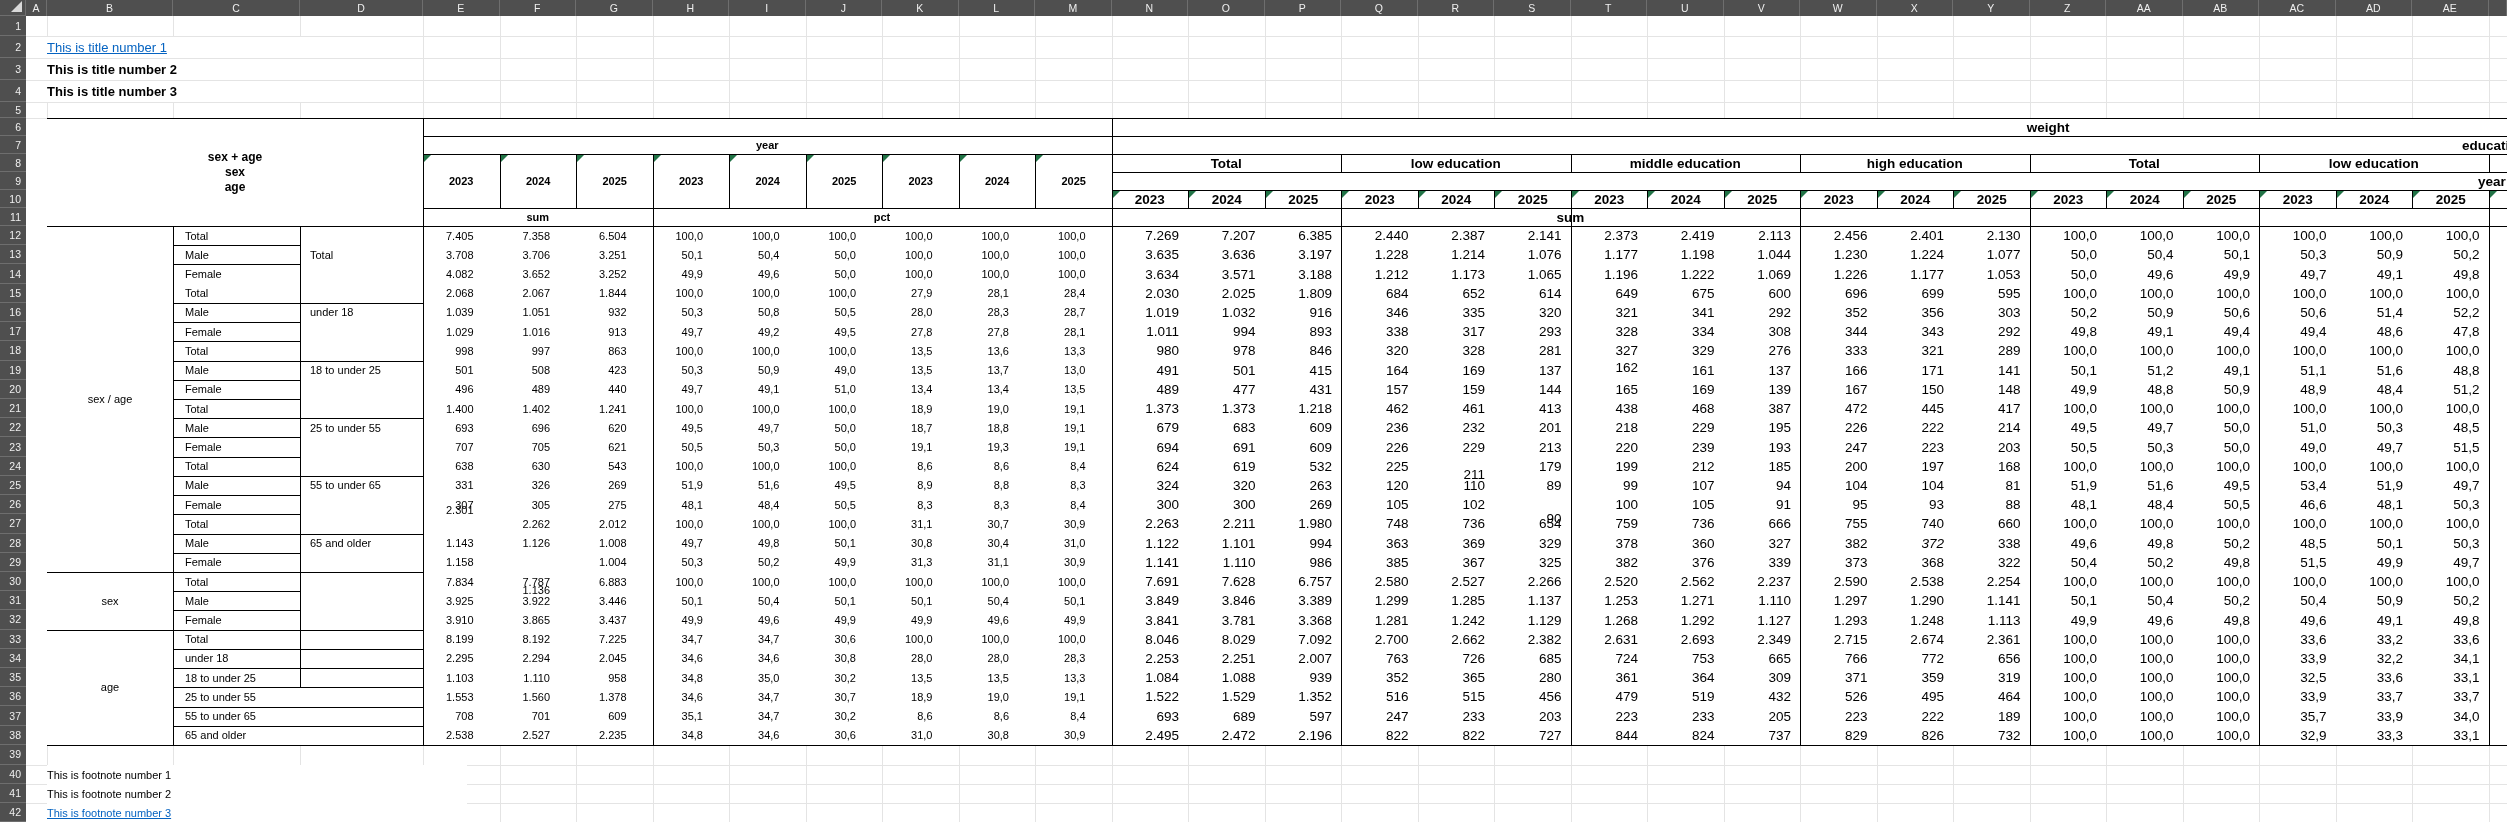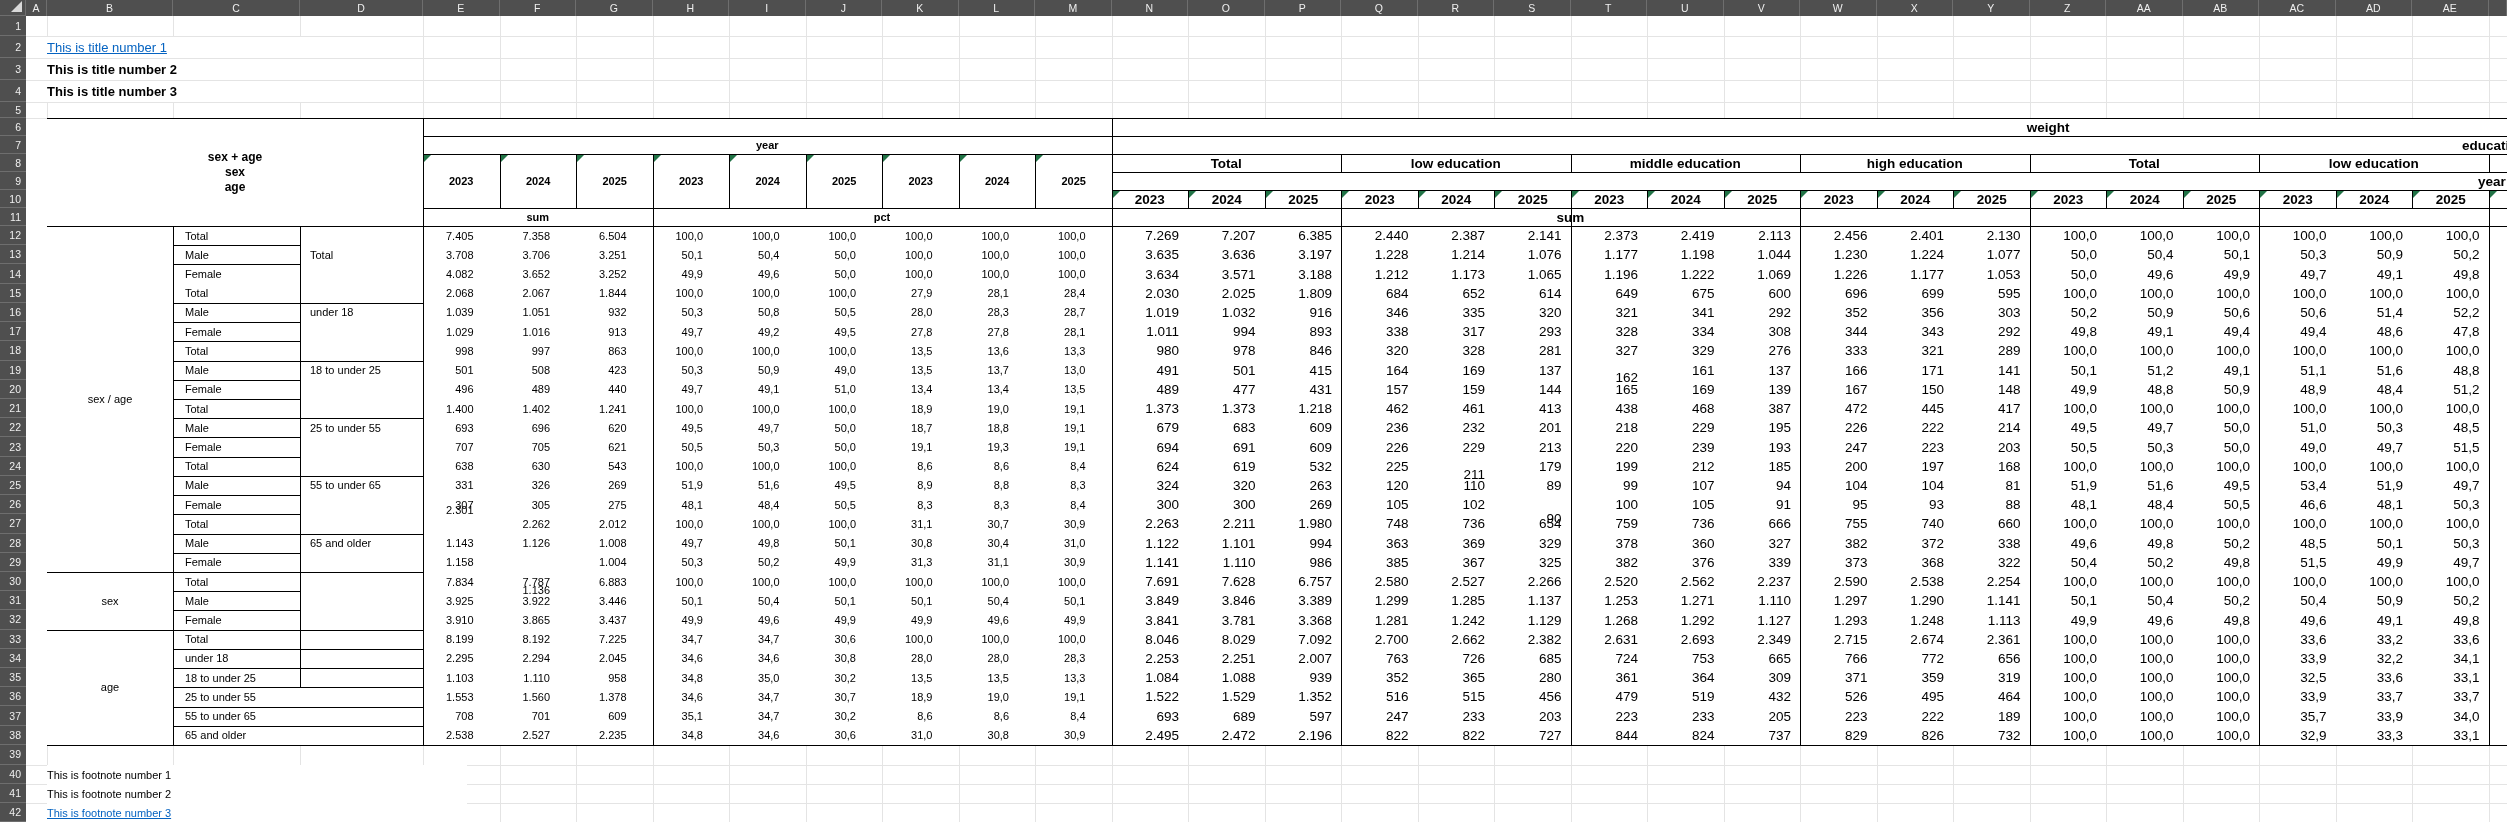--- a/index.html
+++ b/index.html
@@ -499,21 +499,21 @@
         <div class="abs cell rt prL" style="left: 805.5px; top: 360.556px; width: 76.5px; height: 19.2222px;">49,0</div>
         <div class="abs cell rt prL" style="left: 882px; top: 360.556px; width: 76.5px; height: 19.2222px;">13,5</div>
         <div class="abs cell rt prL" style="left: 958.5px; top: 360.556px; width: 76.5px; height: 19.2222px;">13,7</div>
         <div class="abs cell rt prL" style="left: 1035px; top: 360.556px; width: 76.5px; height: 19.2222px;">13,0</div>
         <div class="abs cell rt prR big" style="left: 1111.5px; top: 360.556px; width: 76.5px; height: 19.2222px;">491</div>
         <div class="abs cell rt prR big" style="left: 1188px; top: 360.556px; width: 76.5px; height: 19.2222px;">501</div>
         <div class="abs cell rt prR big" style="left: 1264.5px; top: 360.556px; width: 76.5px; height: 19.2222px;">415</div>
         <div class="abs cell rt prR big" style="left: 1341px; top: 360.556px; width: 76.5px; height: 19.2222px;">164</div>
         <div class="abs cell rt prR big" style="left: 1417.5px; top: 360.556px; width: 76.5px; height: 19.2222px;">169</div>
         <div class="abs cell rt prR big" style="left: 1494px; top: 360.556px; width: 76.5px; height: 19.2222px;">137</div>
-        <div class="abs cell rt prR big" style="left: 1570.5px; top: 368px; width: 76.5px; height: 19.2222px;">162</div>
+        <div class="abs cell rt prR big" style="left: 1570.5px; top: 358px; width: 76.5px; height: 19.2222px;">162</div>
         <div class="abs cell rt prR big" style="left: 1647px; top: 360.556px; width: 76.5px; height: 19.2222px;">161</div>
         <div class="abs cell rt prR big" style="left: 1723.5px; top: 360.556px; width: 76.5px; height: 19.2222px;">137</div>
         <div class="abs cell rt prR big" style="left: 1800px; top: 360.556px; width: 76.5px; height: 19.2222px;">166</div>
         <div class="abs cell rt prR big" style="left: 1876.5px; top: 360.556px; width: 76.5px; height: 19.2222px;">171</div>
         <div class="abs cell rt prR big" style="left: 1953px; top: 360.556px; width: 76.5px; height: 19.2222px;">141</div>
         <div class="abs cell rt prR big" style="left: 2029.5px; top: 360.556px; width: 76.5px; height: 19.2222px;">50,1</div>
         <div class="abs cell rt prR big" style="left: 2106px; top: 360.556px; width: 76.5px; height: 19.2222px;">51,2</div>
         <div class="abs cell rt prR big" style="left: 2182.5px; top: 360.556px; width: 76.5px; height: 19.2222px;">49,1</div>
         <div class="abs cell rt prR big" style="left: 2259px; top: 360.556px; width: 76.5px; height: 19.2222px;">51,1</div>
         <div class="abs cell rt prR big" style="left: 2335.5px; top: 360.556px; width: 76.5px; height: 19.2222px;">51,6</div>
@@ -746,21 +746,21 @@
         <div class="abs cell rt prR big" style="left: 1111.5px; top: 533.556px; width: 76.5px; height: 19.2222px;">1.122</div>
         <div class="abs cell rt prR big" style="left: 1188px; top: 533.556px; width: 76.5px; height: 19.2222px;">1.101</div>
         <div class="abs cell rt prR big" style="left: 1264.5px; top: 533.556px; width: 76.5px; height: 19.2222px;">994</div>
         <div class="abs cell rt prR big" style="left: 1341px; top: 533.556px; width: 76.5px; height: 19.2222px;">363</div>
         <div class="abs cell rt prR big" style="left: 1417.5px; top: 533.556px; width: 76.5px; height: 19.2222px;">369</div>
         <div class="abs cell rt prR big" style="left: 1494px; top: 533.556px; width: 76.5px; height: 19.2222px;">329</div>
         <div class="abs cell rt prR big" style="left: 1570.5px; top: 533.556px; width: 76.5px; height: 19.2222px;">378</div>
         <div class="abs cell rt prR big" style="left: 1647px; top: 533.556px; width: 76.5px; height: 19.2222px;">360</div>
         <div class="abs cell rt prR big" style="left: 1723.5px; top: 533.556px; width: 76.5px; height: 19.2222px;">327</div>
         <div class="abs cell rt prR big" style="left: 1800px; top: 533.556px; width: 76.5px; height: 19.2222px;">382</div>
-        <div class="abs cell rt prR big" style="left: 1876.5px; top: 533.556px; width: 76.5px; height: 19.2222px;">372</div>
+        <div class="abs cell rt prR big" style="left: 1876.5px; top: 533.556px; width: 76.5px; height: 19.2222px; font-style: italic;">372</div>
         <div class="abs cell rt prR big" style="left: 1953px; top: 533.556px; width: 76.5px; height: 19.2222px;">338</div>
         <div class="abs cell rt prR big" style="left: 2029.5px; top: 533.556px; width: 76.5px; height: 19.2222px;">49,6</div>
         <div class="abs cell rt prR big" style="left: 2106px; top: 533.556px; width: 76.5px; height: 19.2222px;">49,8</div>
         <div class="abs cell rt prR big" style="left: 2182.5px; top: 533.556px; width: 76.5px; height: 19.2222px;">50,2</div>
         <div class="abs cell rt prR big" style="left: 2259px; top: 533.556px; width: 76.5px; height: 19.2222px;">48,5</div>
         <div class="abs cell rt prR big" style="left: 2335.5px; top: 533.556px; width: 76.5px; height: 19.2222px;">50,1</div>
         <div class="abs cell rt prR big" style="left: 2412px; top: 533.556px; width: 76.5px; height: 19.2222px;">50,3</div>
         <div class="abs cell rt prL" style="left: 423px; top: 552.778px; width: 76.5px; height: 19.2222px;">1.158</div>
         <div class="abs cell rt prL" style="left: 499.5px; top: 580px; width: 76.5px; height: 19.2222px;">1.136</div>
         <div class="abs cell rt prL" style="left: 576px; top: 552.778px; width: 76.5px; height: 19.2222px;">1.004</div>

